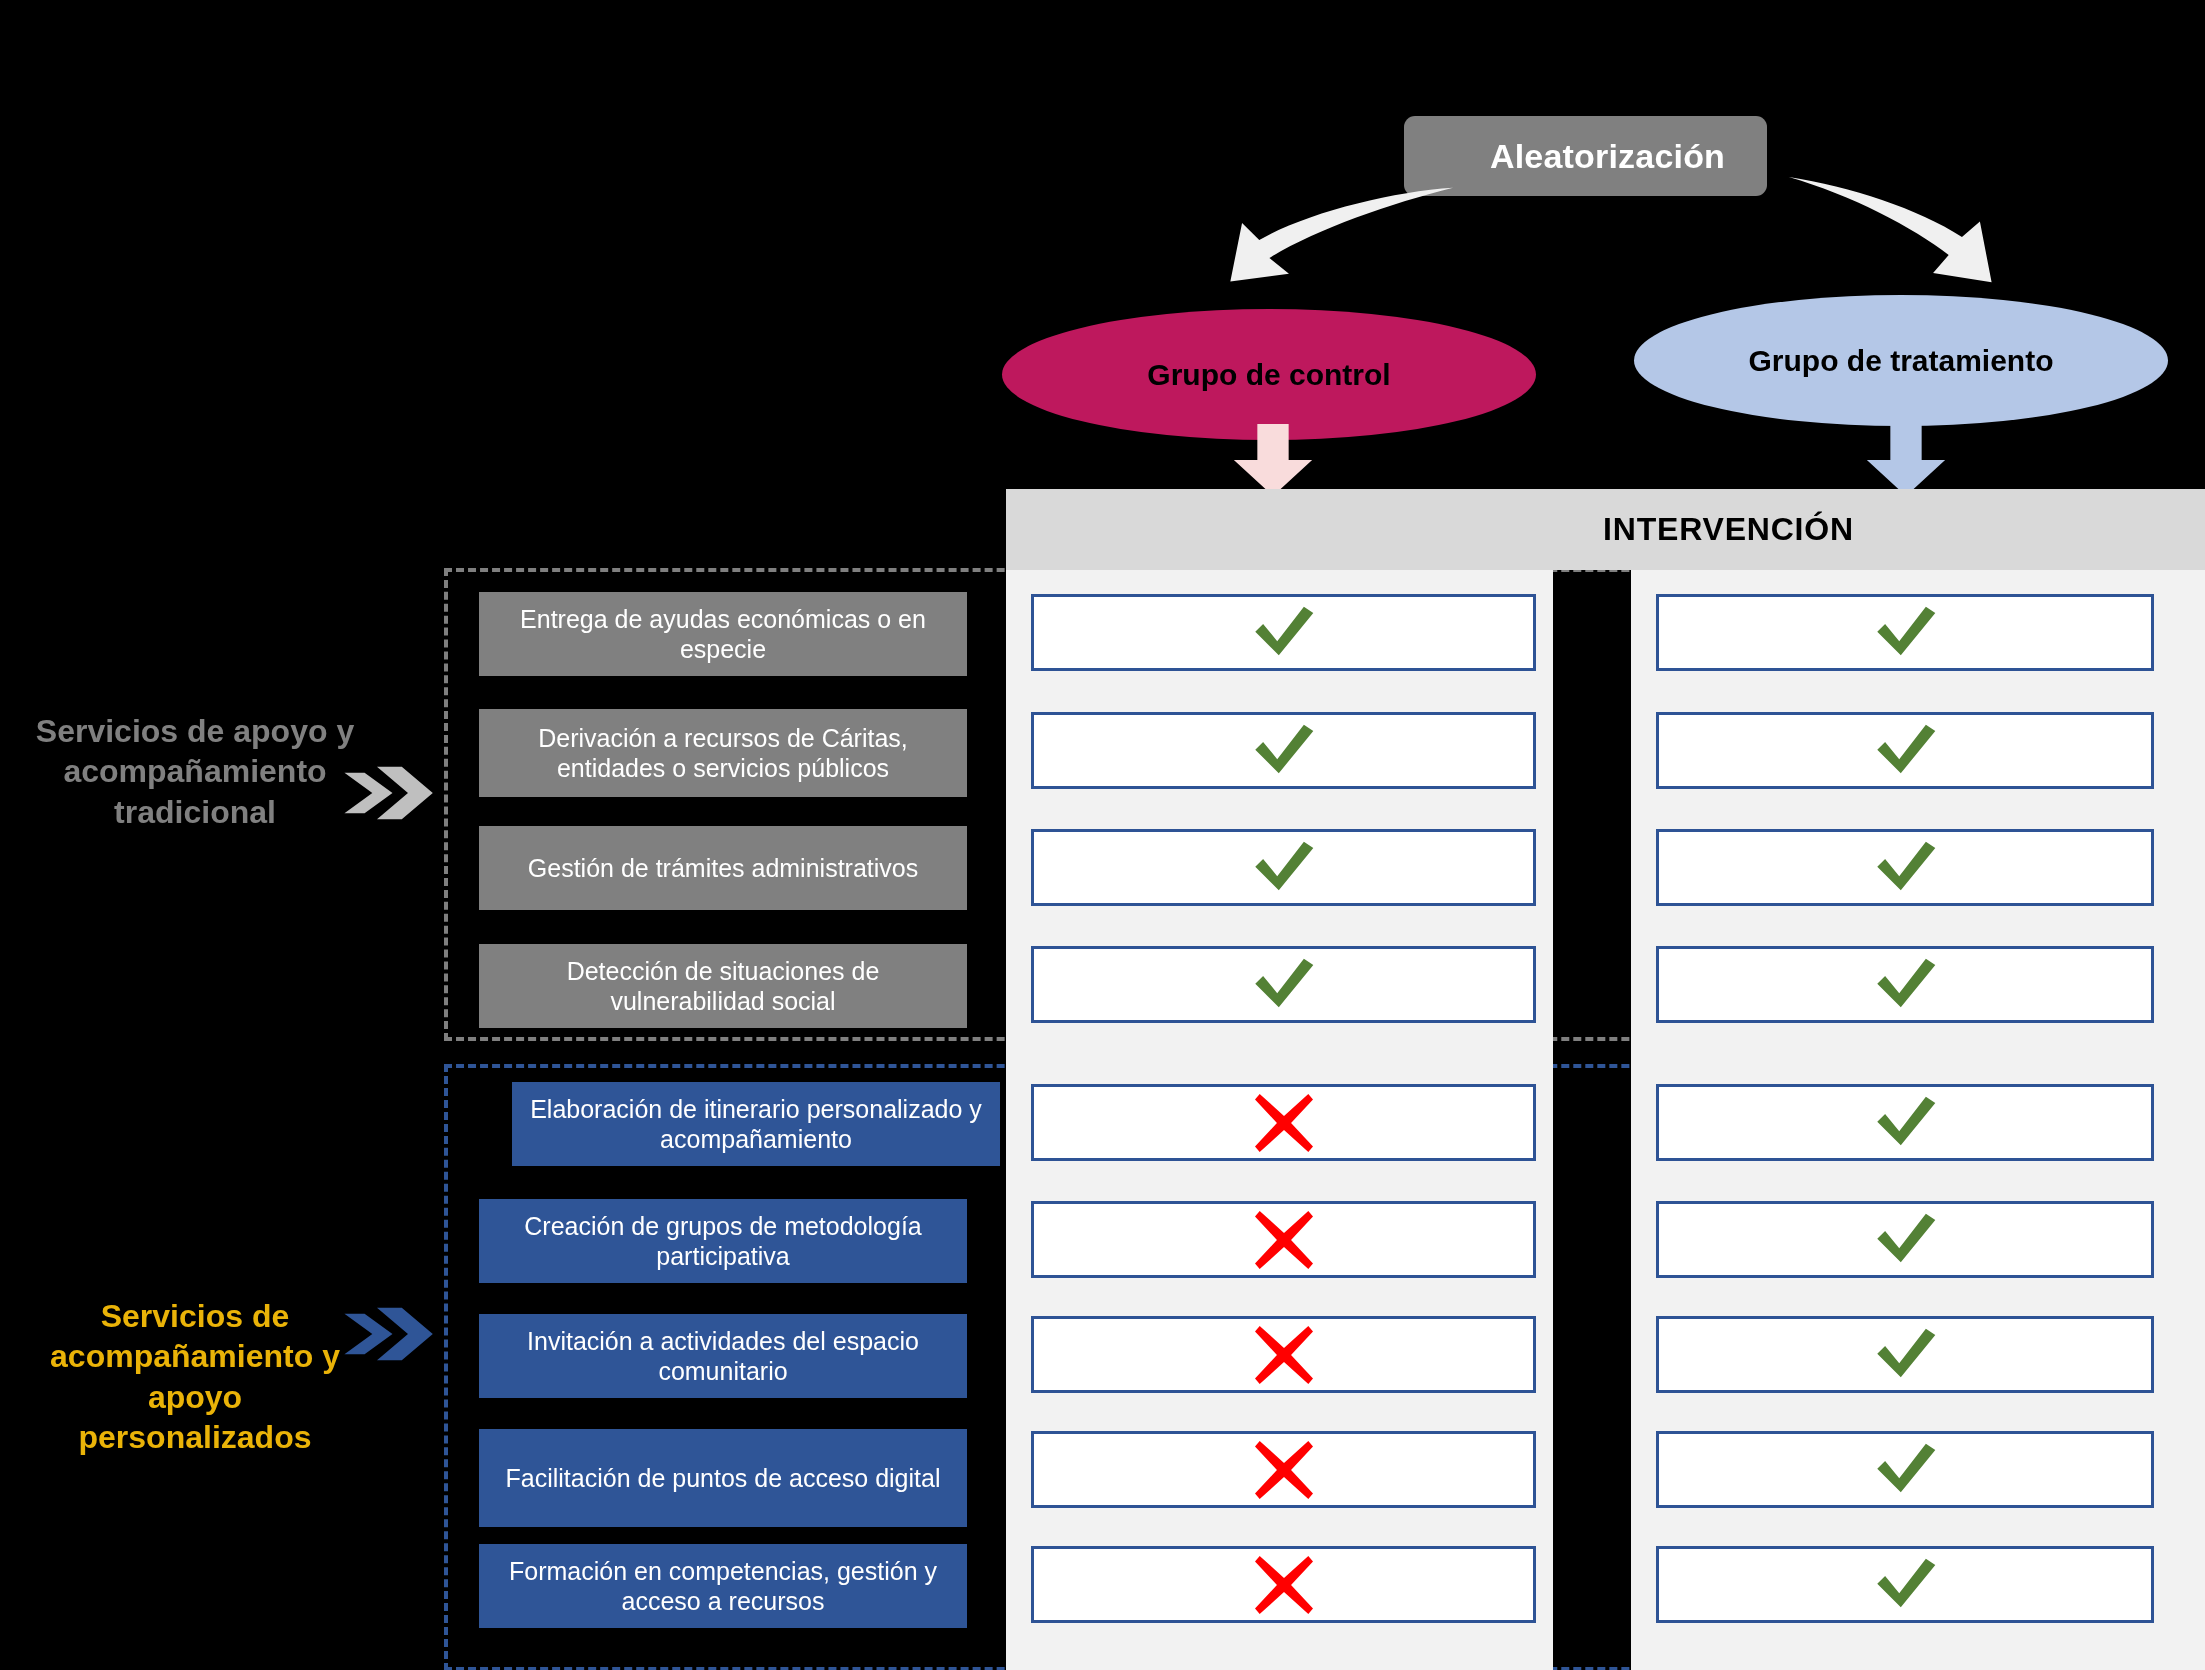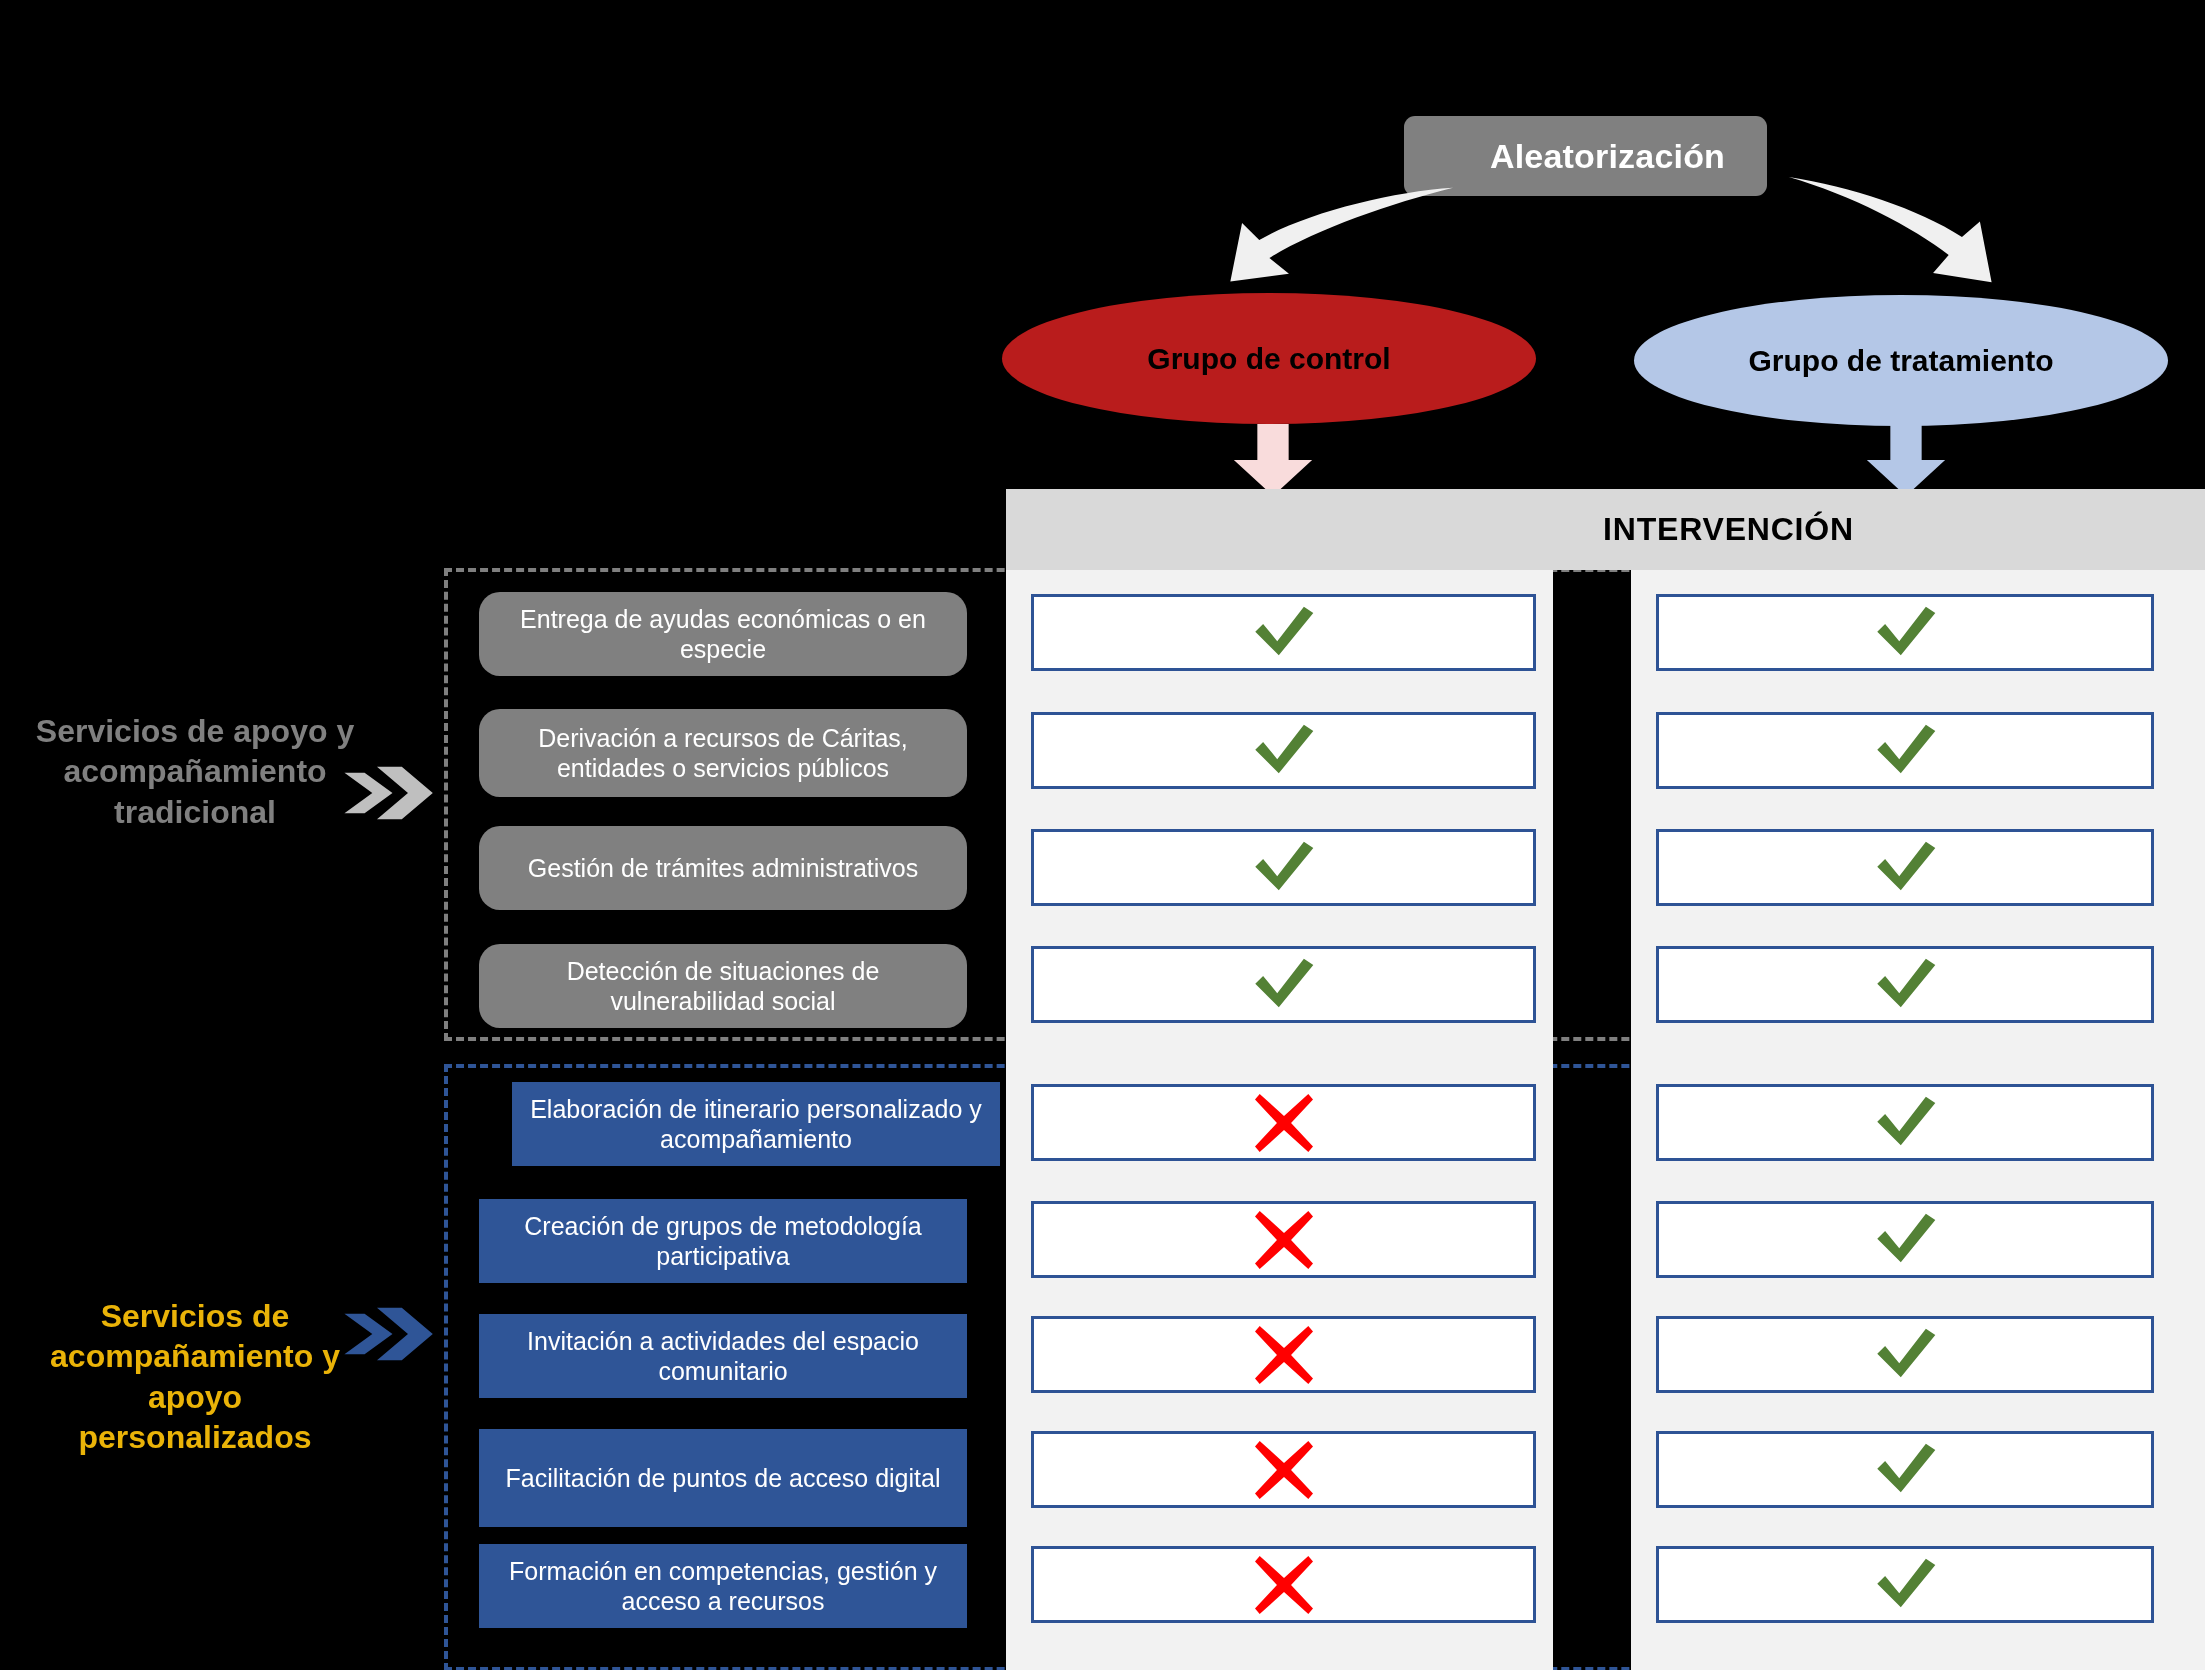--- a/index.html
+++ b/index.html
@@ -53,24 +53,24 @@
     align-items: center;
     justify-content: center;
     border-radius: 50%;
     font-size: 30px;
     font-weight: bold;
     color: #000000;
     text-align: center;
   }
   .ellipse-control {
     left: 1002px;
-    top: 293px;
+    top: 309px;
     width: 534px;
     height: 131px;
-    background: #b91c1c;
+    background: #be185d;
     align-items: center;
   }
   .ellipse-treatment {
     left: 1634px;
     top: 295px;
     width: 534px;
     height: 131px;
     background: #B4C7E7;
   }
 
@@ -135,21 +135,21 @@
     display: flex;
     align-items: center;
     justify-content: center;
     text-align: center;
     font-size: 25px;
     color: #ffffff;
     line-height: 1.2;
     padding: 0 12.5px;
     box-sizing: border-box;
   }
-  .svc-gray { background: #808080; border-radius: 21px; }
+  .svc-gray { background: #808080; }
   .svc-blue { background: #2F5597; }
 
   
   .mark-cell {
     position: absolute;
     background: #ffffff;
     border: 3.9px solid #2E5395;
     box-sizing: border-box;
     display: flex;
     align-items: center;

